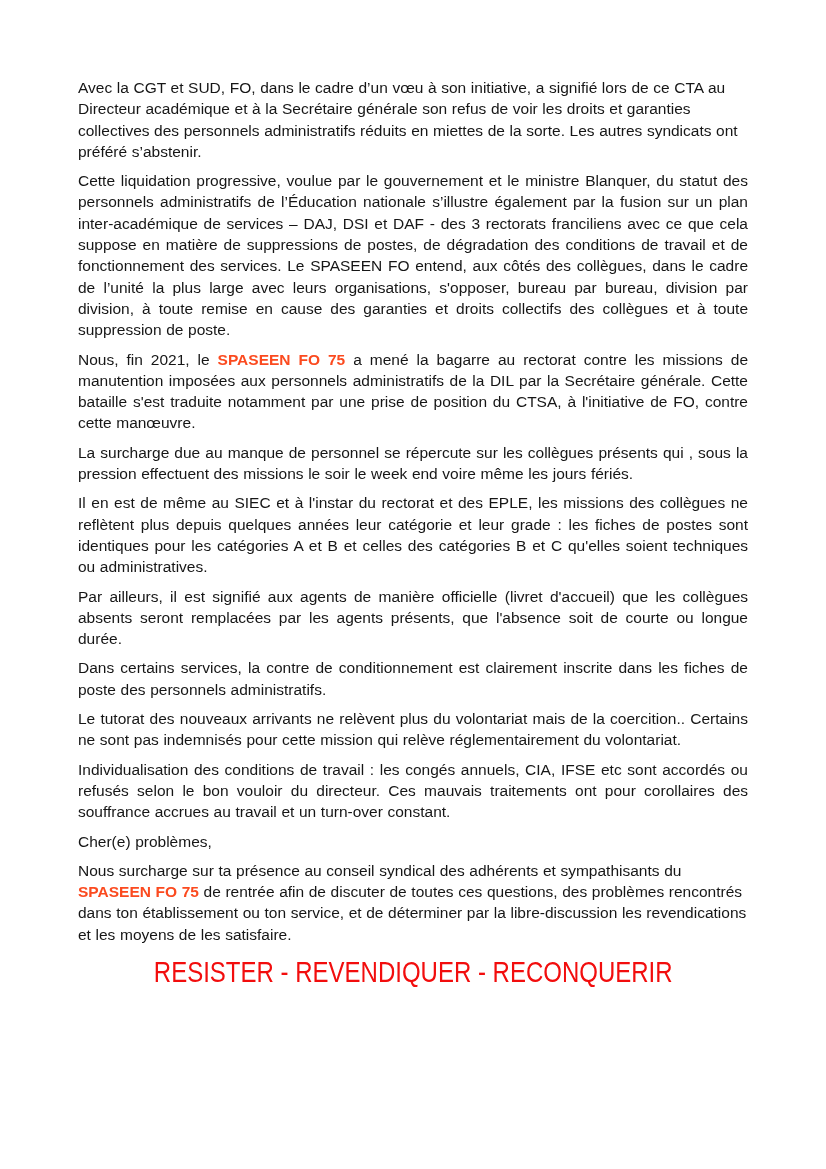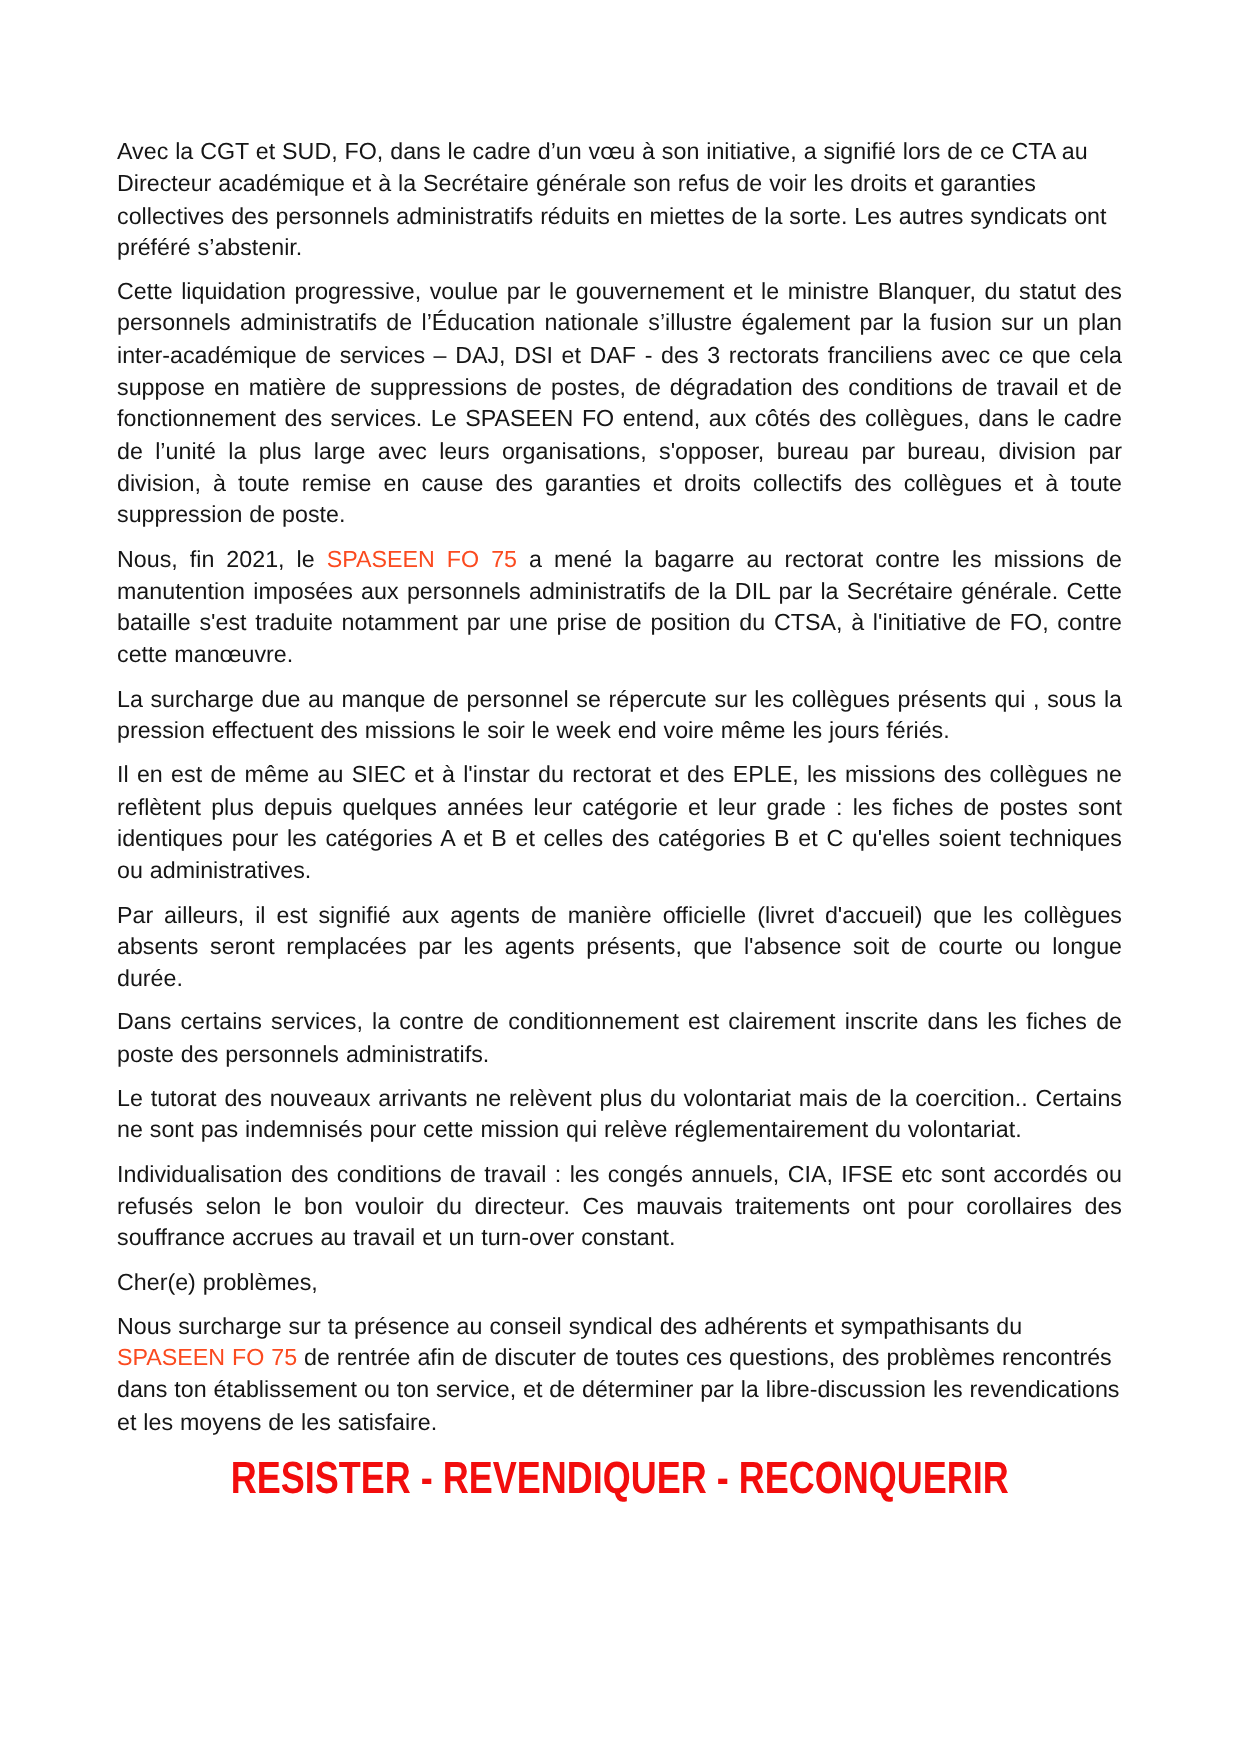--- a/index.html
+++ b/index.html
@@ -14,37 +14,37 @@
     width:826px;
     height:1169px;
     background:var(--page-bg);
     overflow:hidden;
     font-family:"Liberation Sans","DejaVu Sans",sans-serif;
     color:var(--text-color);
   }
   .content{
     position:absolute;
     left:78px;
-    top:91px;
+    top:77px;
     width:670px;
   }
   .content p{
     font-size:15.5px;
     line-height:21.3px;
     margin:0 0 8px 0;
     word-spacing:0.02em;
   }
   .content p.align-left{text-align:left;}
   .content p.align-justify{text-align:justify;}
-  .hl{color:var(--highlight-color);}
+  .hl{color:var(--highlight-color);font-weight:bold;}
   .slogan{
     margin-top:10px;
     text-align:center;
     color:var(--slogan-color);
-    font-weight:700;
+    font-weight:400;
     font-size:30px;
     line-height:34px;
     white-space:nowrap;
   }
   .slogan .squeeze{
     display:inline-block;
     transform:scaleX(0.8);
     transform-origin:center;
     letter-spacing:0;
   }

